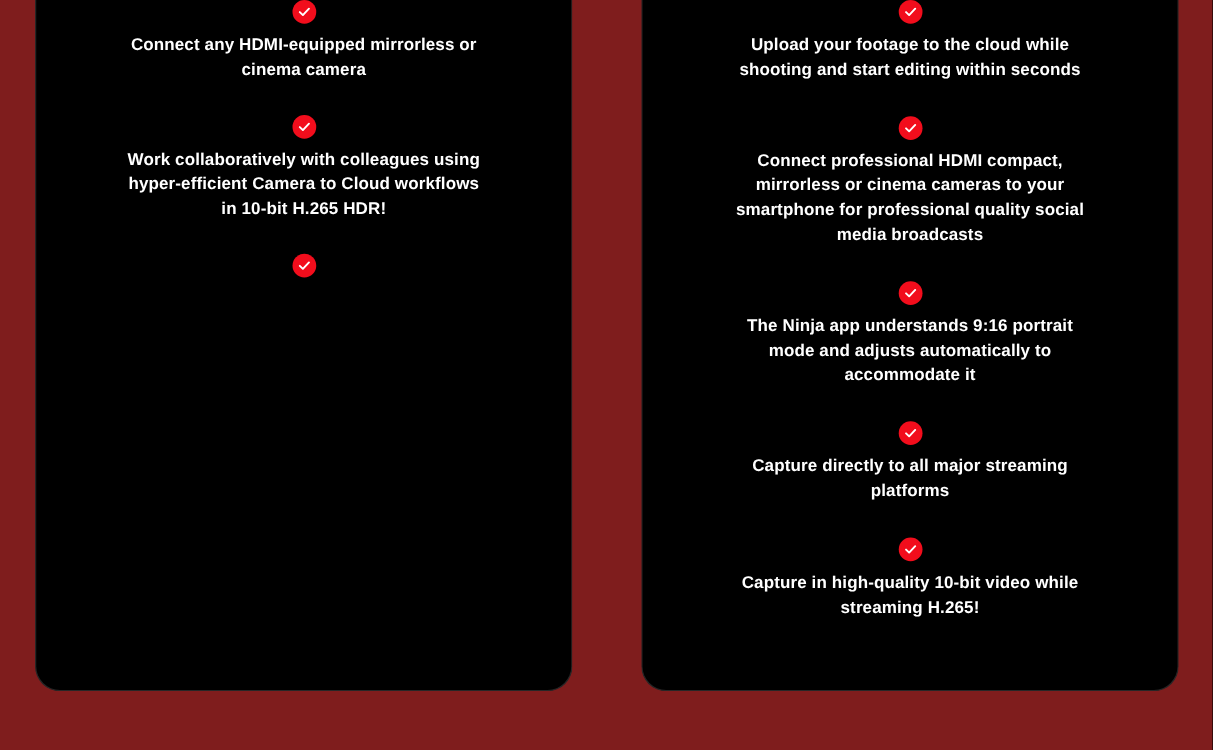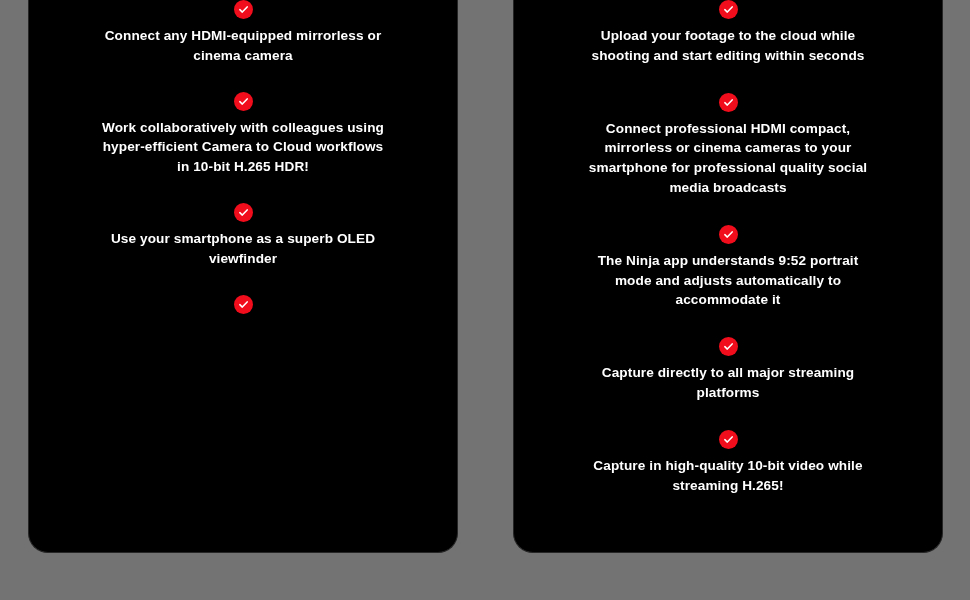--- a/index.html
+++ b/index.html
@@ -12,21 +12,21 @@
     height: 600px;
     overflow: hidden;
     font-family: "Liberation Sans", sans-serif;
     -webkit-font-smoothing: antialiased;
   }
 
   .stage {
     position: relative;
     width: 970px;
     height: 600px;
-    background: #737373;
+    background: #7f1d1d;
   }
 
   
   .feature-card {
     position: absolute;
     top: -60px;               
     height: 613px;            
     box-sizing: border-box;
     background: #000000;
     border: 1px solid #262626;
@@ -107,28 +107,20 @@
 
       <div class="feature-item">
         <span class="check-badge">
           <svg viewBox="0 0 12 12" aria-hidden="true">
               <path d="M2 6.2 L4.7 8.8 L10 3.2" fill="none" stroke="#ffffff" stroke-width="1.7" stroke-linecap="round" stroke-linejoin="round"></path>
             </svg>
         </span>
         <p class="feature-text">Work collaboratively with colleagues using hyper-efficient Camera to Cloud workflows in 10-bit H.265 HDR!</p>
       </div>
 
-      <div class="feature-item">
-        <span class="check-badge">
-          <svg viewBox="0 0 12 12" aria-hidden="true">
-              <path d="M2 6.2 L4.7 8.8 L10 3.2" fill="none" stroke="#ffffff" stroke-width="1.7" stroke-linecap="round" stroke-linejoin="round"></path>
-            </svg>
-        </span>
-        <p class="feature-text">Use your smartphone as a superb OLED viewfinder</p>
-      </div>
 
       <div class="feature-item">
         <span class="check-badge">
           <svg viewBox="0 0 12 12" aria-hidden="true">
               <path d="M2 6.2 L4.7 8.8 L10 3.2" fill="none" stroke="#ffffff" stroke-width="1.7" stroke-linecap="round" stroke-linejoin="round"></path>
             </svg>
         </span>
       </div>
 
     </div>
@@ -154,21 +146,21 @@
         </span>
         <p class="feature-text">Connect professional HDMI compact, mirrorless or cinema cameras to your smartphone for professional quality social media broadcasts</p>
       </div>
 
       <div class="feature-item">
         <span class="check-badge">
           <svg viewBox="0 0 12 12" aria-hidden="true">
               <path d="M2 6.2 L4.7 8.8 L10 3.2" fill="none" stroke="#ffffff" stroke-width="1.7" stroke-linecap="round" stroke-linejoin="round"></path>
             </svg>
         </span>
-        <p class="feature-text">The Ninja app understands 9:52 portrait mode and adjusts automatically to accommodate it</p>
+        <p class="feature-text">The Ninja app understands 9:16 portrait mode and adjusts automatically to accommodate it</p>
       </div>
 
       <div class="feature-item">
         <span class="check-badge">
           <svg viewBox="0 0 12 12" aria-hidden="true">
               <path d="M2 6.2 L4.7 8.8 L10 3.2" fill="none" stroke="#ffffff" stroke-width="1.7" stroke-linecap="round" stroke-linejoin="round"></path>
             </svg>
         </span>
         <p class="feature-text">Capture directly to all major streaming platforms</p>
       </div>

